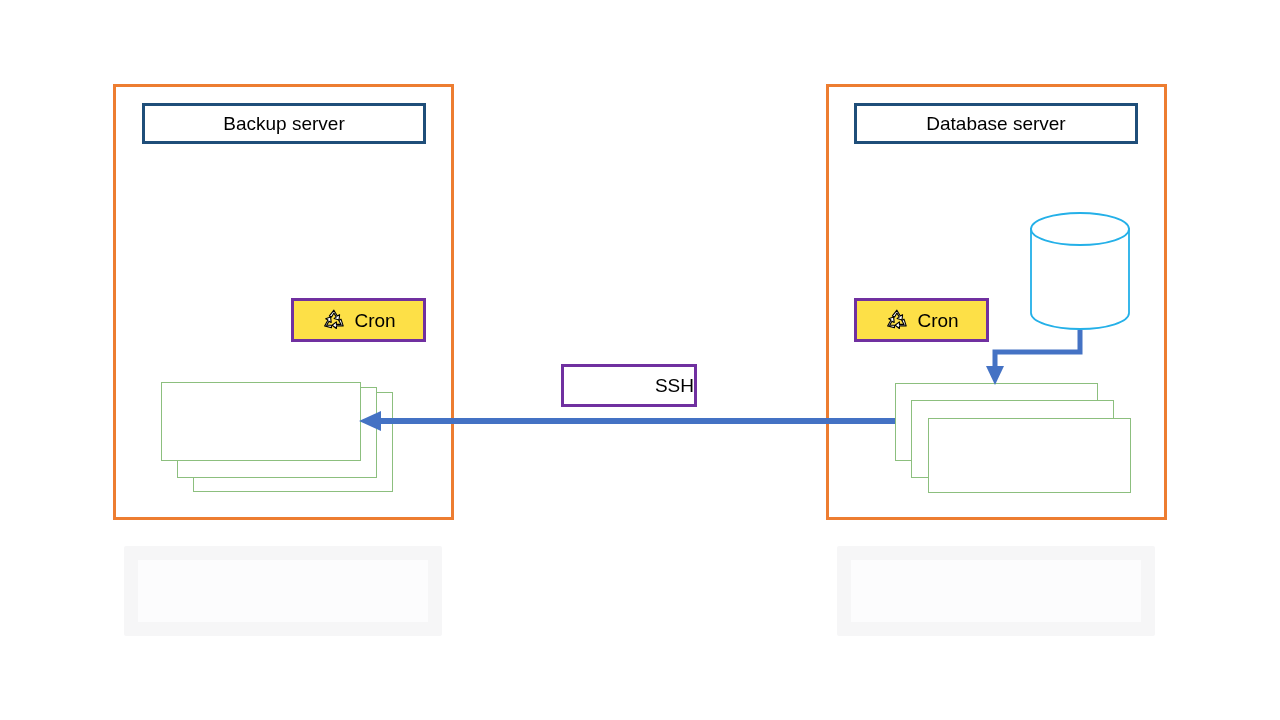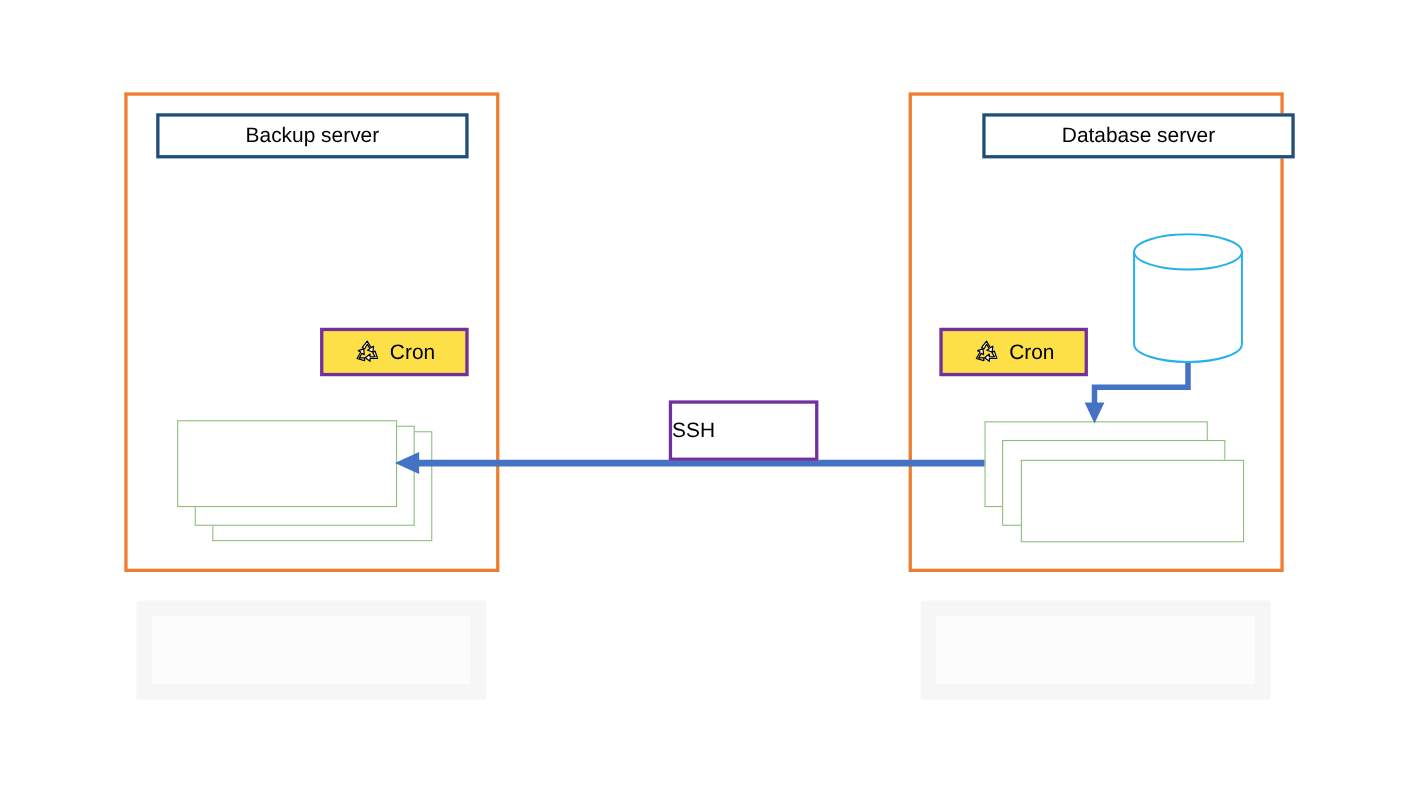--- a/index.html
+++ b/index.html
@@ -39,21 +39,21 @@
     align-items: center;
     justify-content: center;
   }
   .header-box .label {
     font-size: 19px;
     color: #000000;
     line-height: 1;
     white-space: nowrap;
   }
   #backup-header   { left: 142px; top: 103px; width: 284px; height: 41px; text-align: center; }
-  #database-header { left: 854px; top: 103px; width: 284px; height: 41px; margin-left: 39px; }
+  #database-header { left: 854px; top: 103px; width: 284px; height: 41px; }
 
   
   .cron-box {
     position: absolute;
     border: 3px solid #7030A0;
     background: #fde047;
     box-sizing: border-box;
     display: flex;
     align-items: center;
     justify-content: center;
@@ -65,29 +65,28 @@
     line-height: 1;
     white-space: nowrap;
   }
   .recycle-icon { width: 26px; height: 24px; display: block; }
   #backup-cron   { left: 291px; top: 298px; width: 135px; height: 44px; }
   #database-cron { left: 854px; top: 298px; width: 135px; height: 44px; }
 
   
   #ssh-box {
     position: absolute;
-    left: 561px; top: 364px; width: 136px; height: 55px;
+    left: 561px; top: 364px; width: 136px; height: 43px;
     border: 3px solid #7030A0;
     background: #ffffff;
     box-sizing: border-box;
     display: flex;
     align-items: center;
-    justify-content: flex-start;
+    justify-content: flex-end;
     z-index: 6;
-    margin-left: 47px;
   }
   #ssh-box .label {
     font-size: 19px;
     color: #000000;
     line-height: 1;
   }
 
   
   .doc-rect {
     position: absolute;

